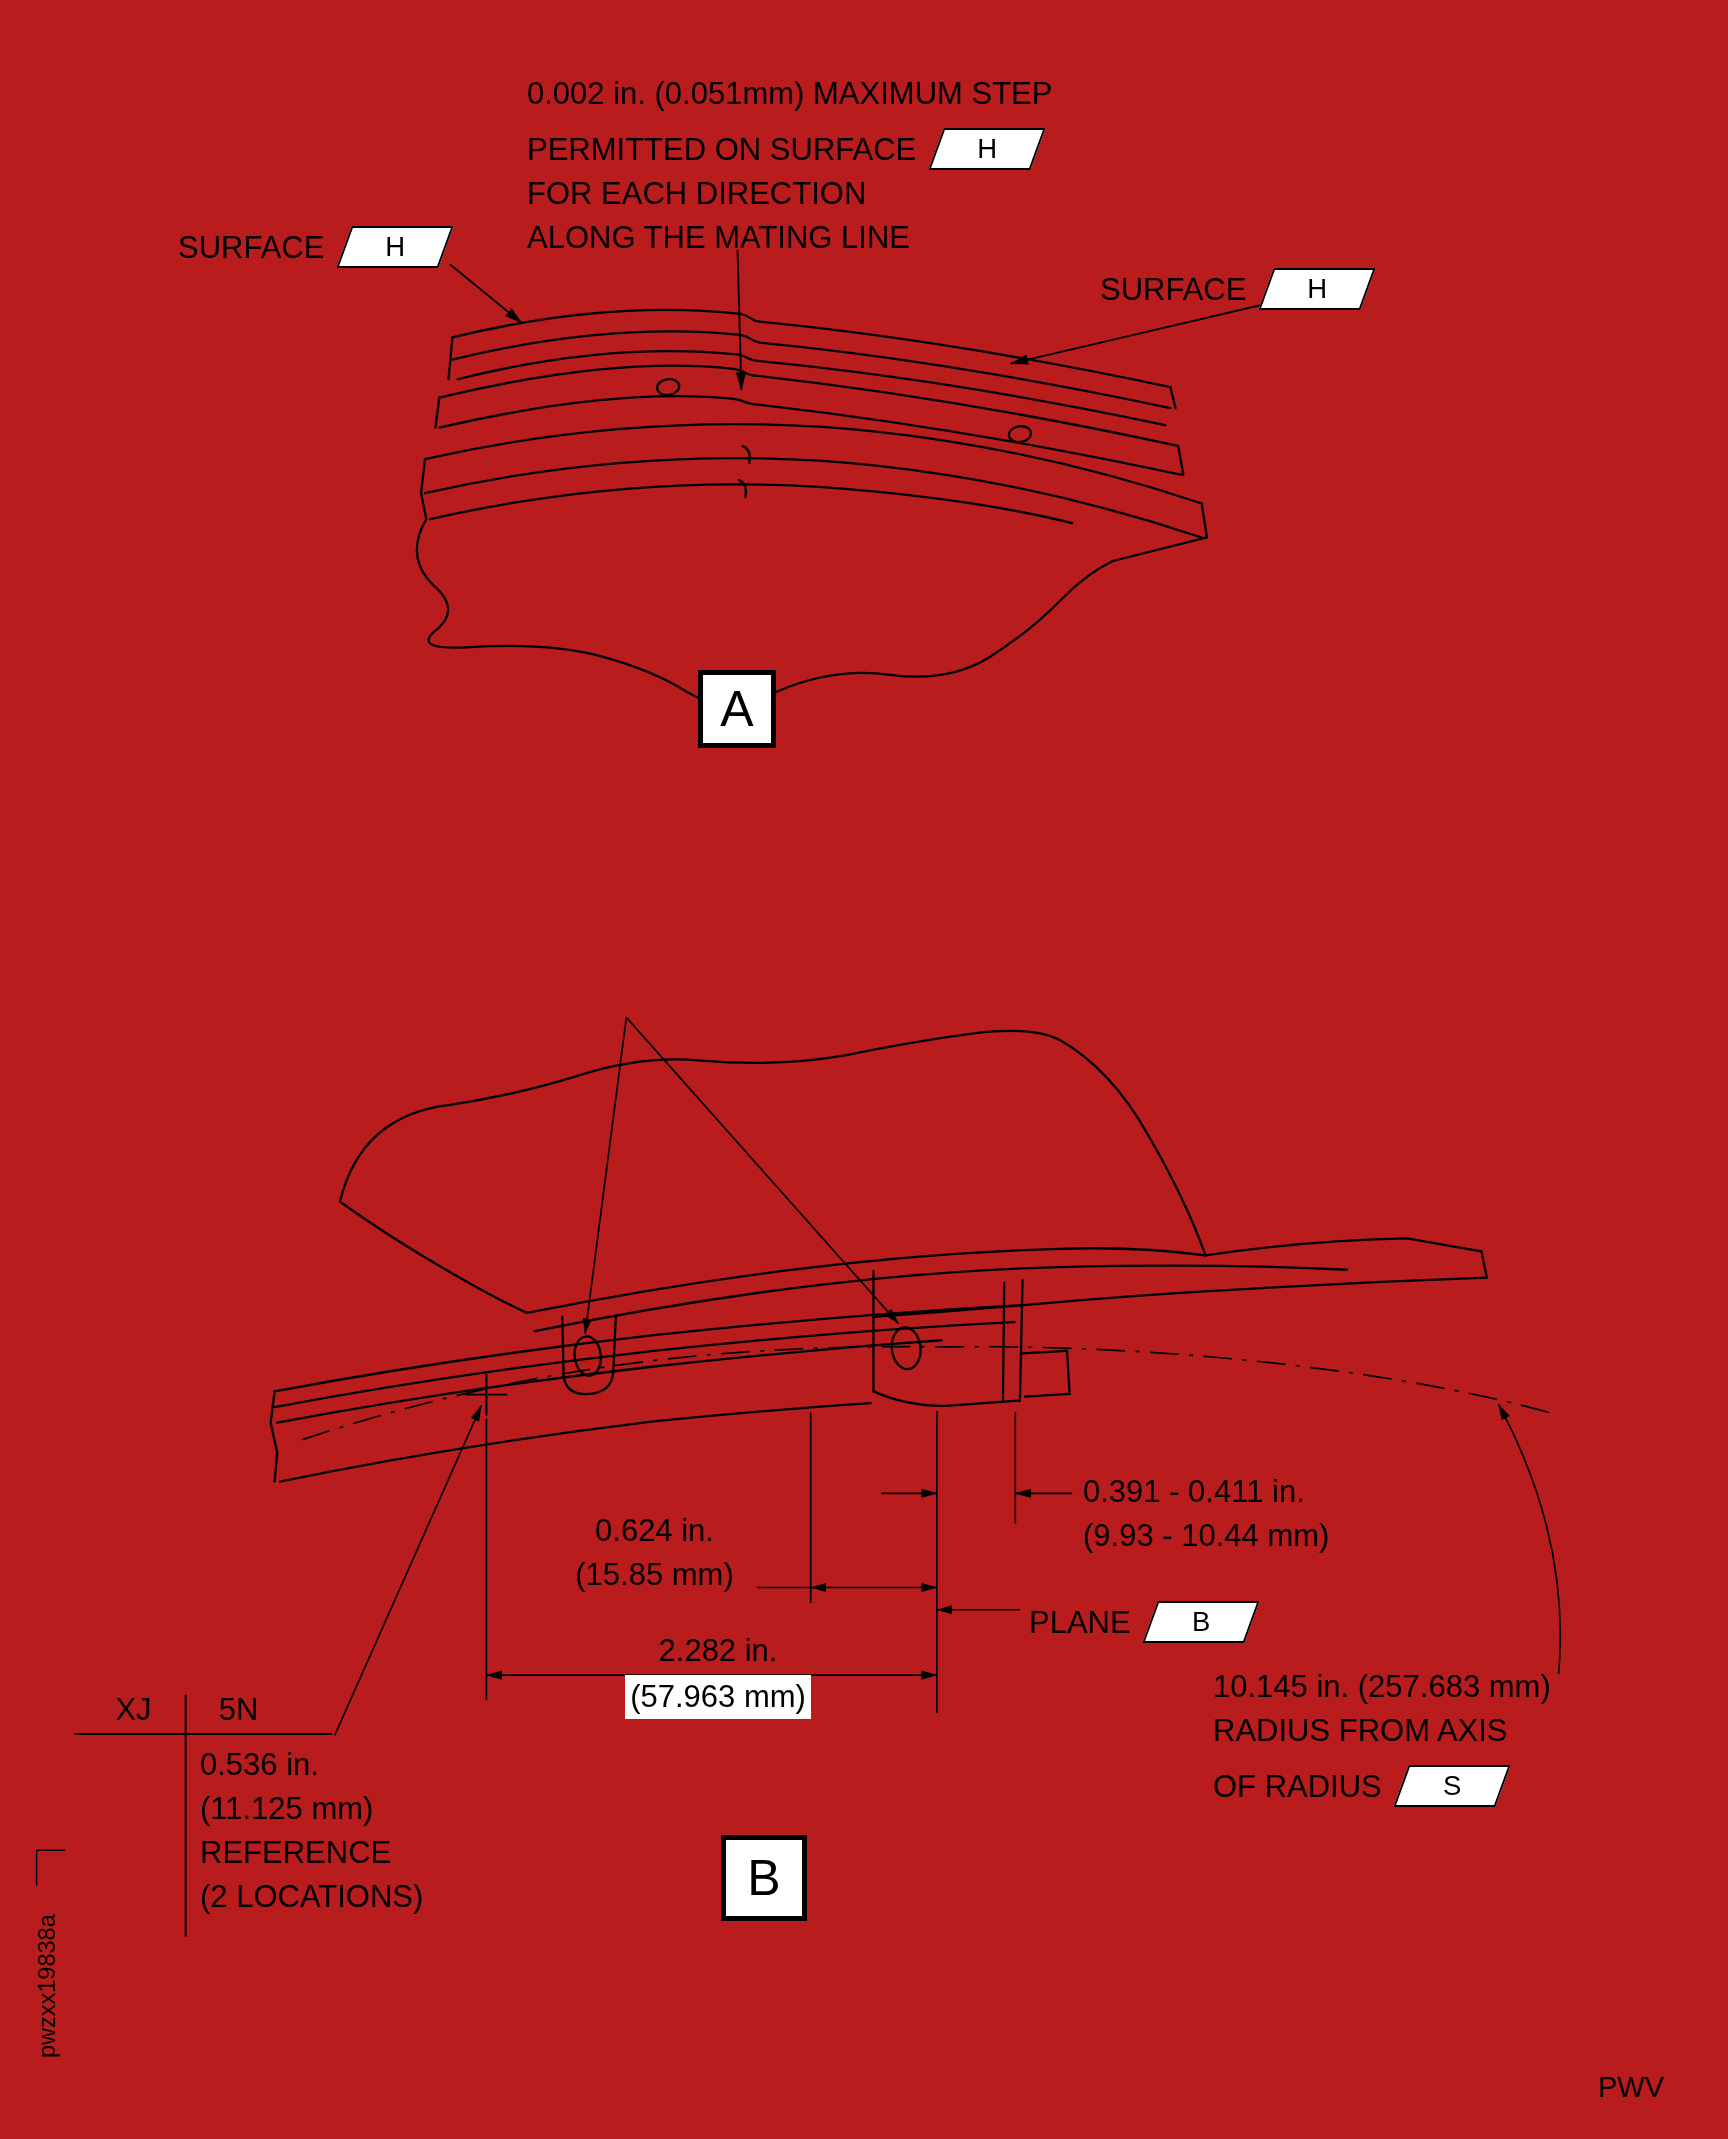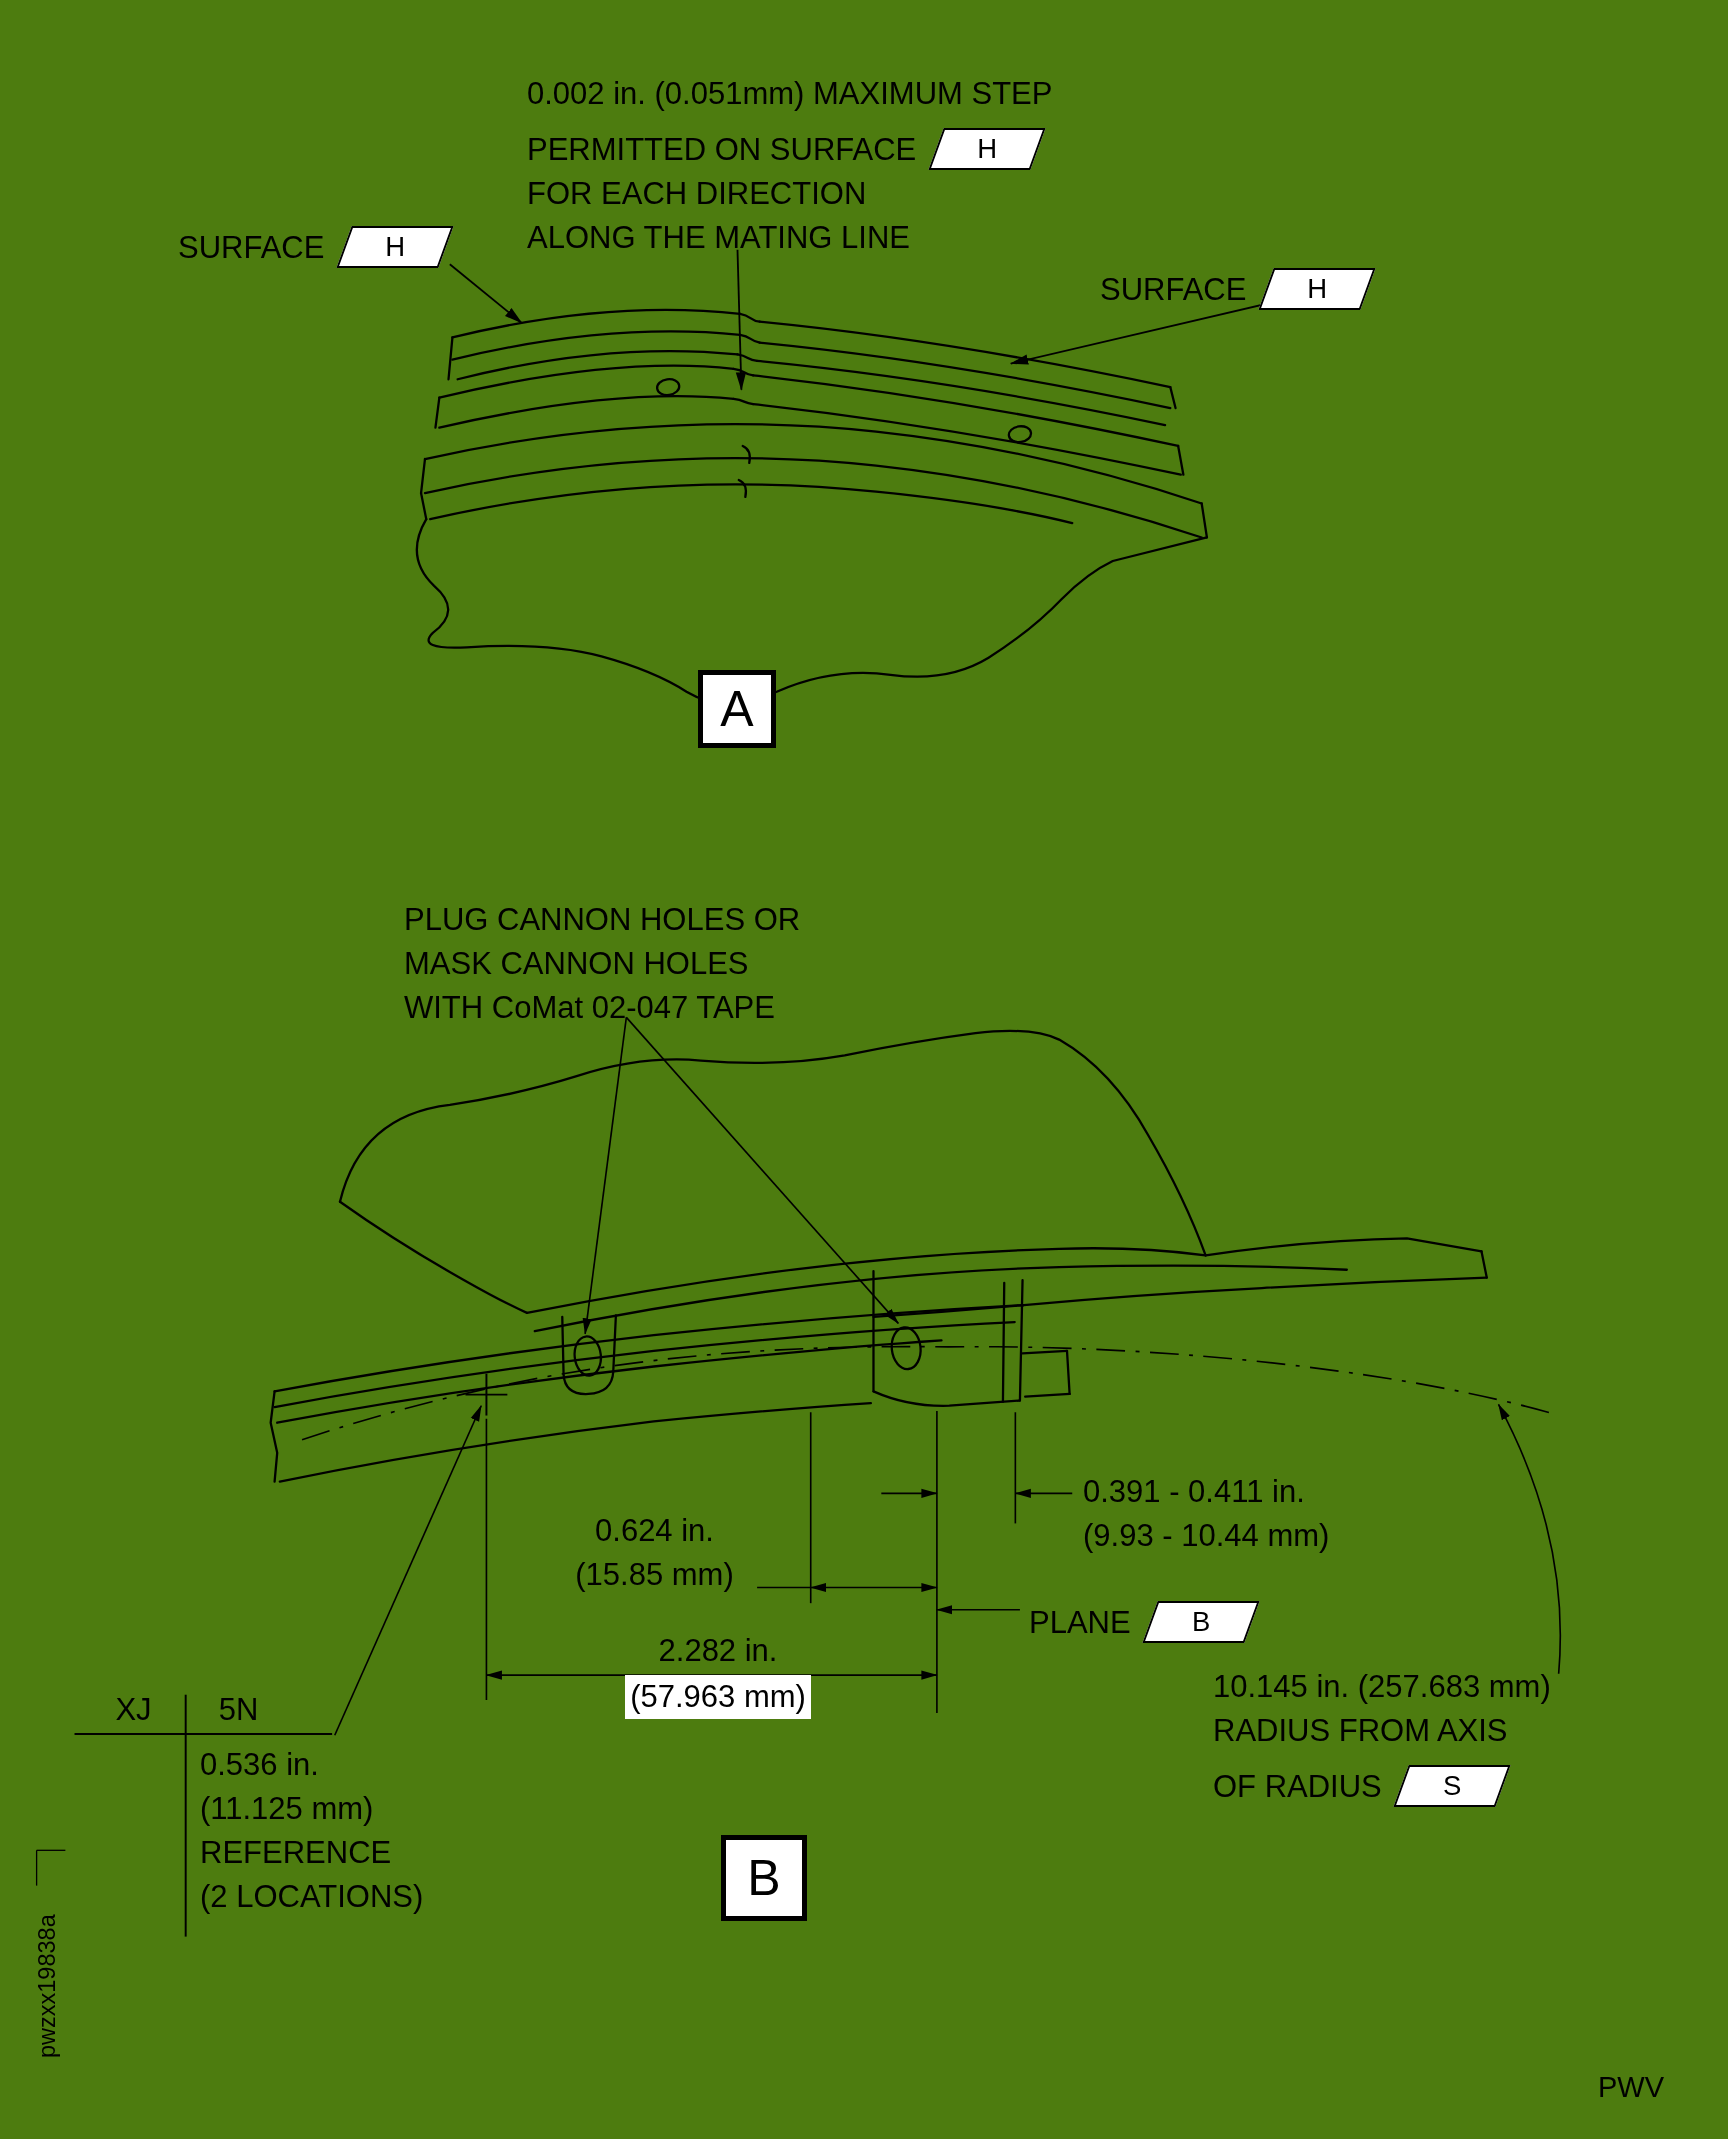--- a/index.html
+++ b/index.html
@@ -1,19 +1,19 @@
 <!DOCTYPE html>
 <html style="font-size:10.5px"><head>
 <meta charset="utf-8">
 <style>
   html,body{margin:0;padding:0;background:#fff;}
   .sheet{
     position:relative;
     width:1728px;height:2140px;
-    background:#4d7c0f;color:#000;
+    background:#b91c1c;color:#000;
     font-family:"Liberation Sans", sans-serif;
     overflow:hidden;
   }
   svg.linework{position:absolute;left:0;top:0;}
   .txt{
     position:absolute;
     font-size:31px;line-height:44px;
     white-space:nowrap;color:#000;
   }
   .txt div{white-space:nowrap;}
@@ -198,25 +198,20 @@
     <span>SURFACE</span>
     <span class="flag">
       <span class="fl">H</span>
     </span>
   </div>
 
   <div class="viewbox" style="left:698px;top:670px;width:68px;height:68px;">
     <span>A</span>
   </div>
 
-  <div class="txt" style="left:404px;top:898px;">
-    <div>PLUG CANNON HOLES OR</div>
-    <div>MASK CANNON HOLES</div>
-    <div>WITH CoMat 02-047 TAPE</div>
-  </div>
 
   <div class="txt" style="left:1083px;top:1470px;">
     <div>0.391 - 0.411 in.</div>
     <div>(9.93 - 10.44 mm)</div>
   </div>
 
   <div class="txt right" style="left:553px;top:1509px;width:203px;">
     <div>0.624 in.</div>
     <div>(15.85 mm)</div>
   </div>

